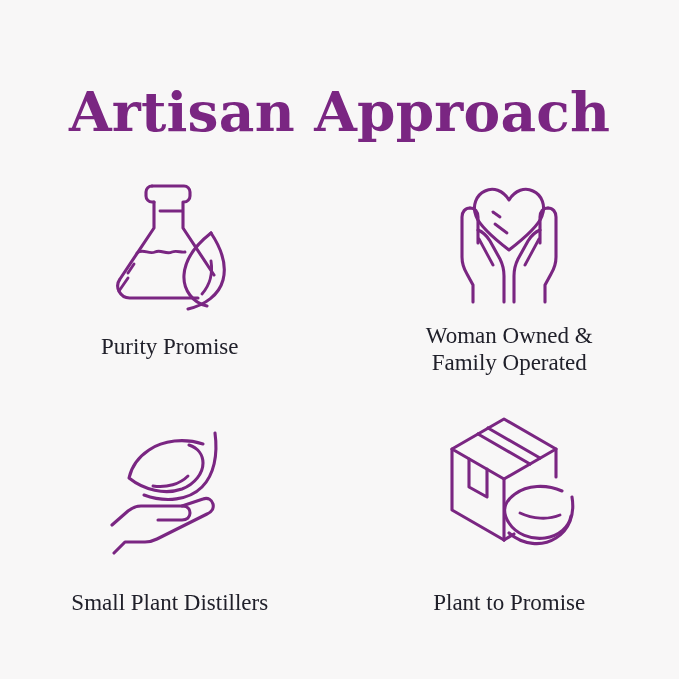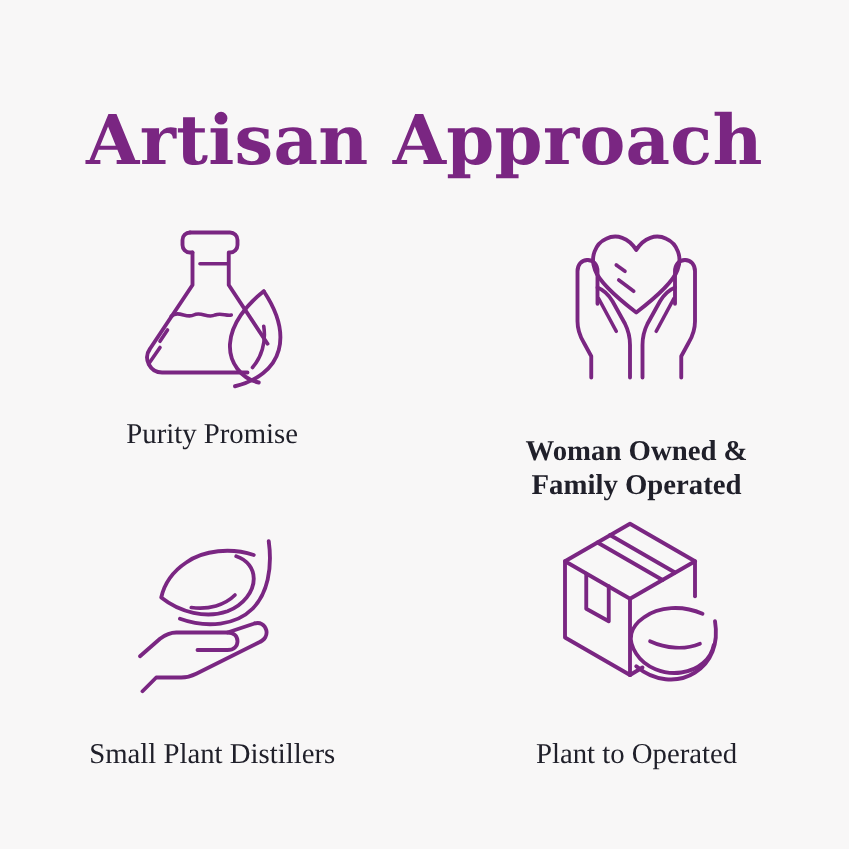--- a/index.html
+++ b/index.html
@@ -64,21 +64,21 @@
     font-size: 23px;
     line-height: 27px;
     color: #20202a;
     text-align: center;
     white-space: pre-line;
   }
   
   .cell-1 .feature-icon { margin-top: 10px; }
   .cell-1 .feature-label { margin-top: 13px; }
   .cell-2 .feature-icon { margin-top: 10px; }
-  .cell-2 .feature-label { margin-top: 27px; font-weight: bold; }
+  .cell-2 .feature-label { margin-top: 2px; }
   
   .cell-3 .feature-icon { margin-top: 6px; }
   .cell-3 .feature-label { margin-top: 20px; }
   .cell-4 .feature-icon { margin-top: 0px; }
   .cell-4 .feature-label { margin-top: 26px; }
 
   .stroke {
     fill: none;
     stroke: #7a2682;
     stroke-width: 3.1;
@@ -182,17 +182,17 @@
           <path class="stroke" d="M49 31 l52 30"></path>
           <path class="stroke" d="M59 25 l52 30"></path>
 
           <path class="stroke" d="M40 56 v28 l18 10 V66"></path>
 
           <path class="stroke" d="M143 94 c3 18 -3 33 -16 41 c-14 9 -33 7 -47 -5"></path>
           <path class="stroke" d="M133 88 c-16 -7 -35 -6 -47 3 c-10 7 -14 17 -6 29 c7 11 22 17 36 15 c14 -2 24 -11 26 -22"></path>
           <path class="stroke-thin" d="M91 110 c13 6 28 7 40 2"></path>
         </svg>
       </span>
-      <div class="feature-label">Plant to Operated</div>
+      <div class="feature-label">Plant to Promise</div>
     </div>
 
   </div>
 </div>
 
 </body></html>

